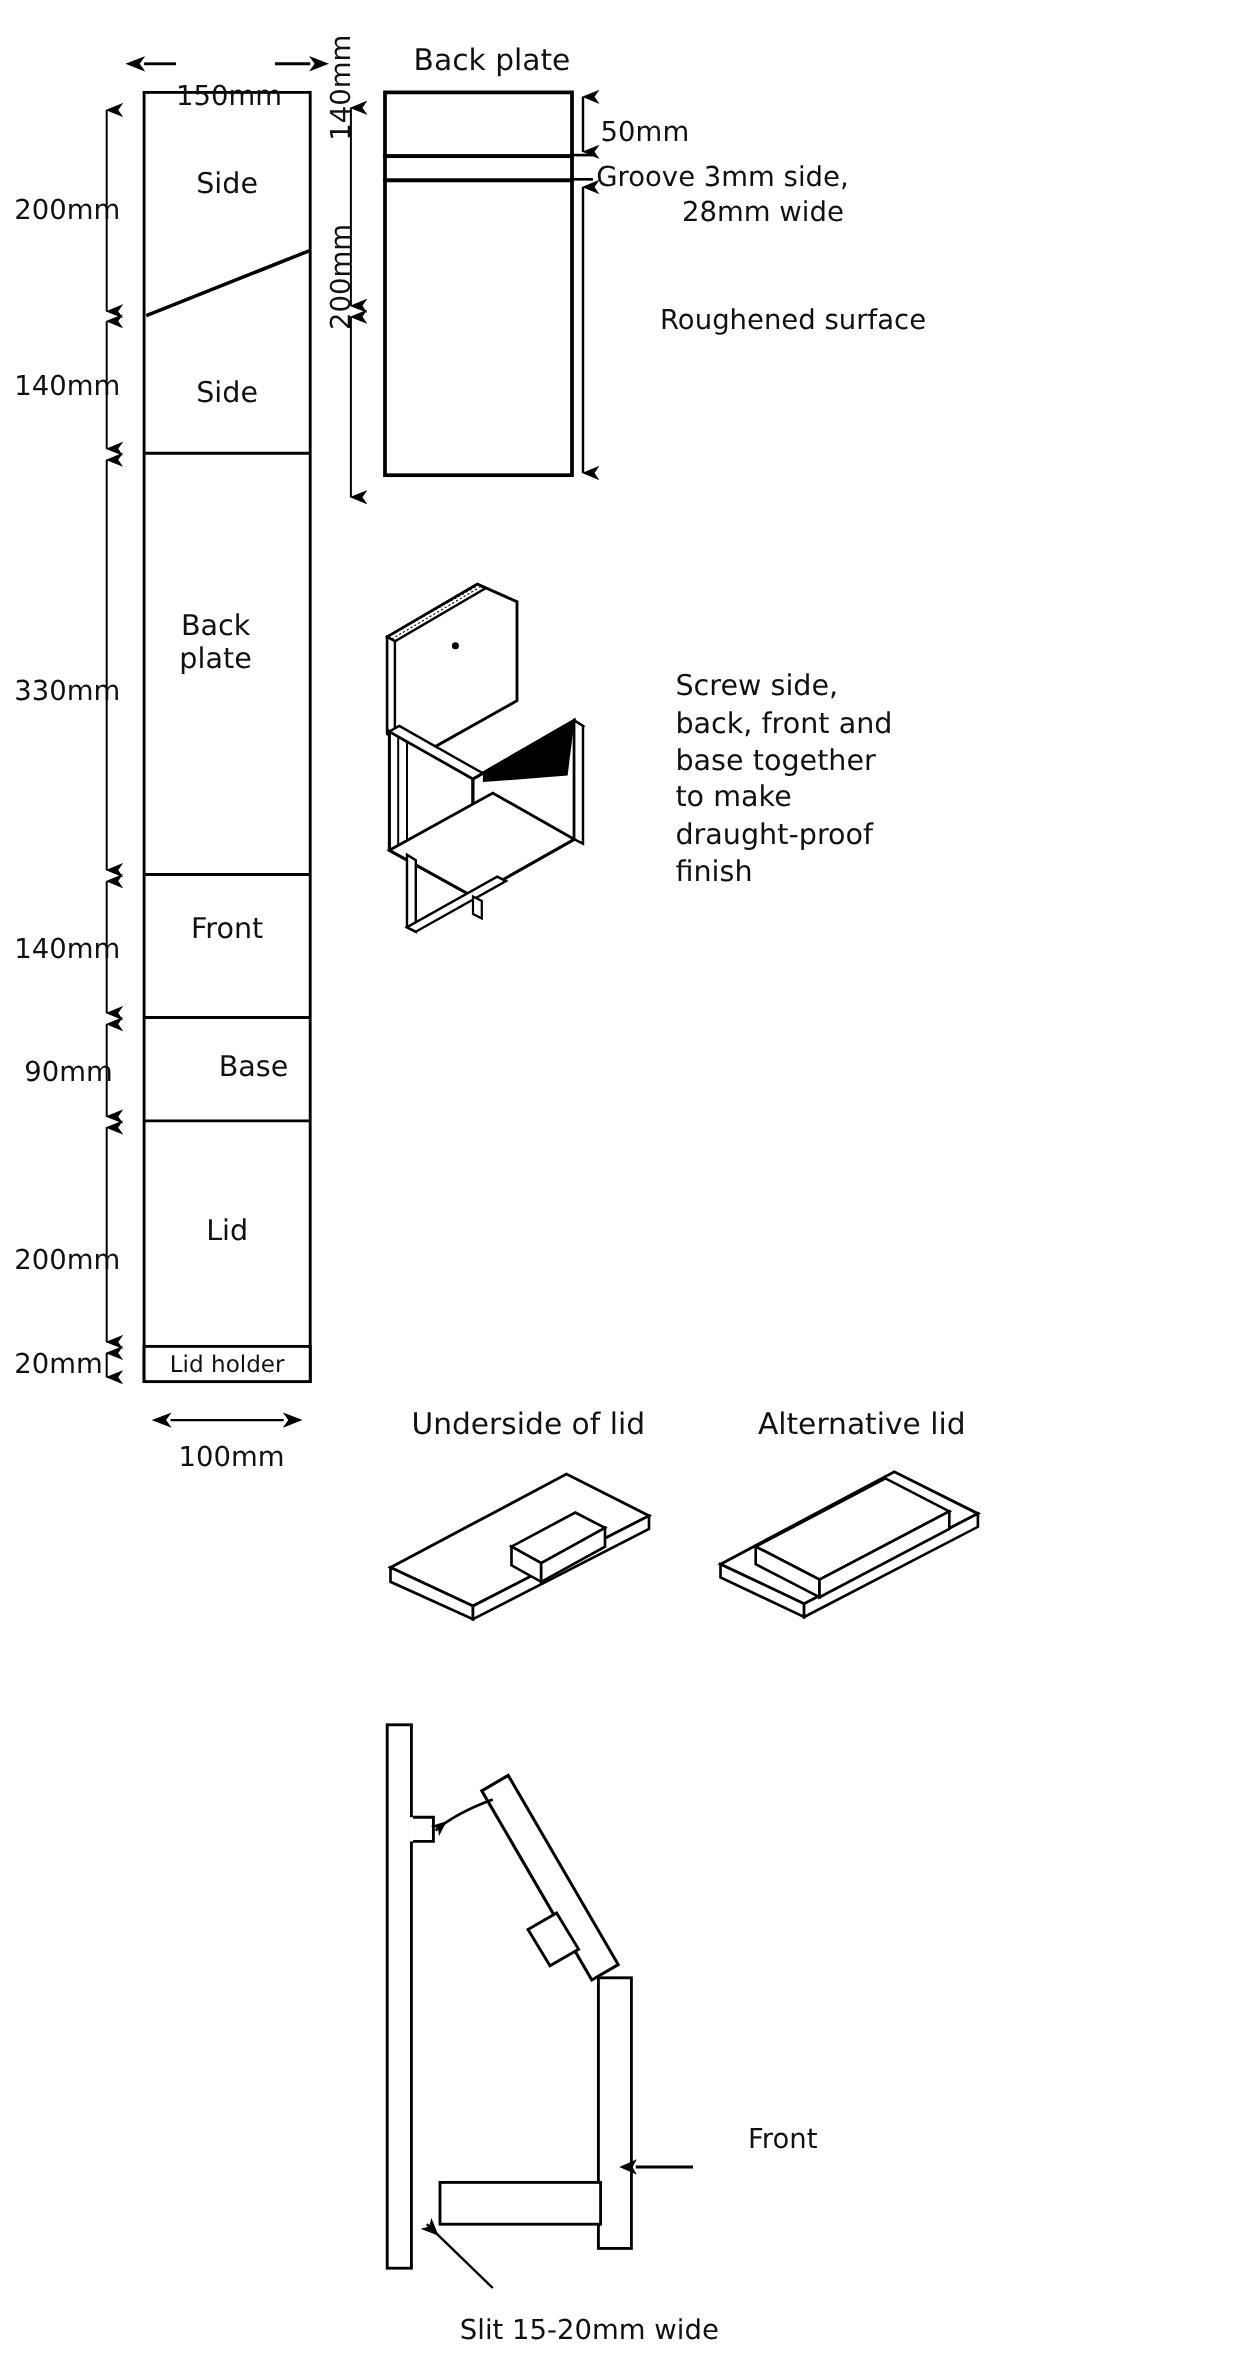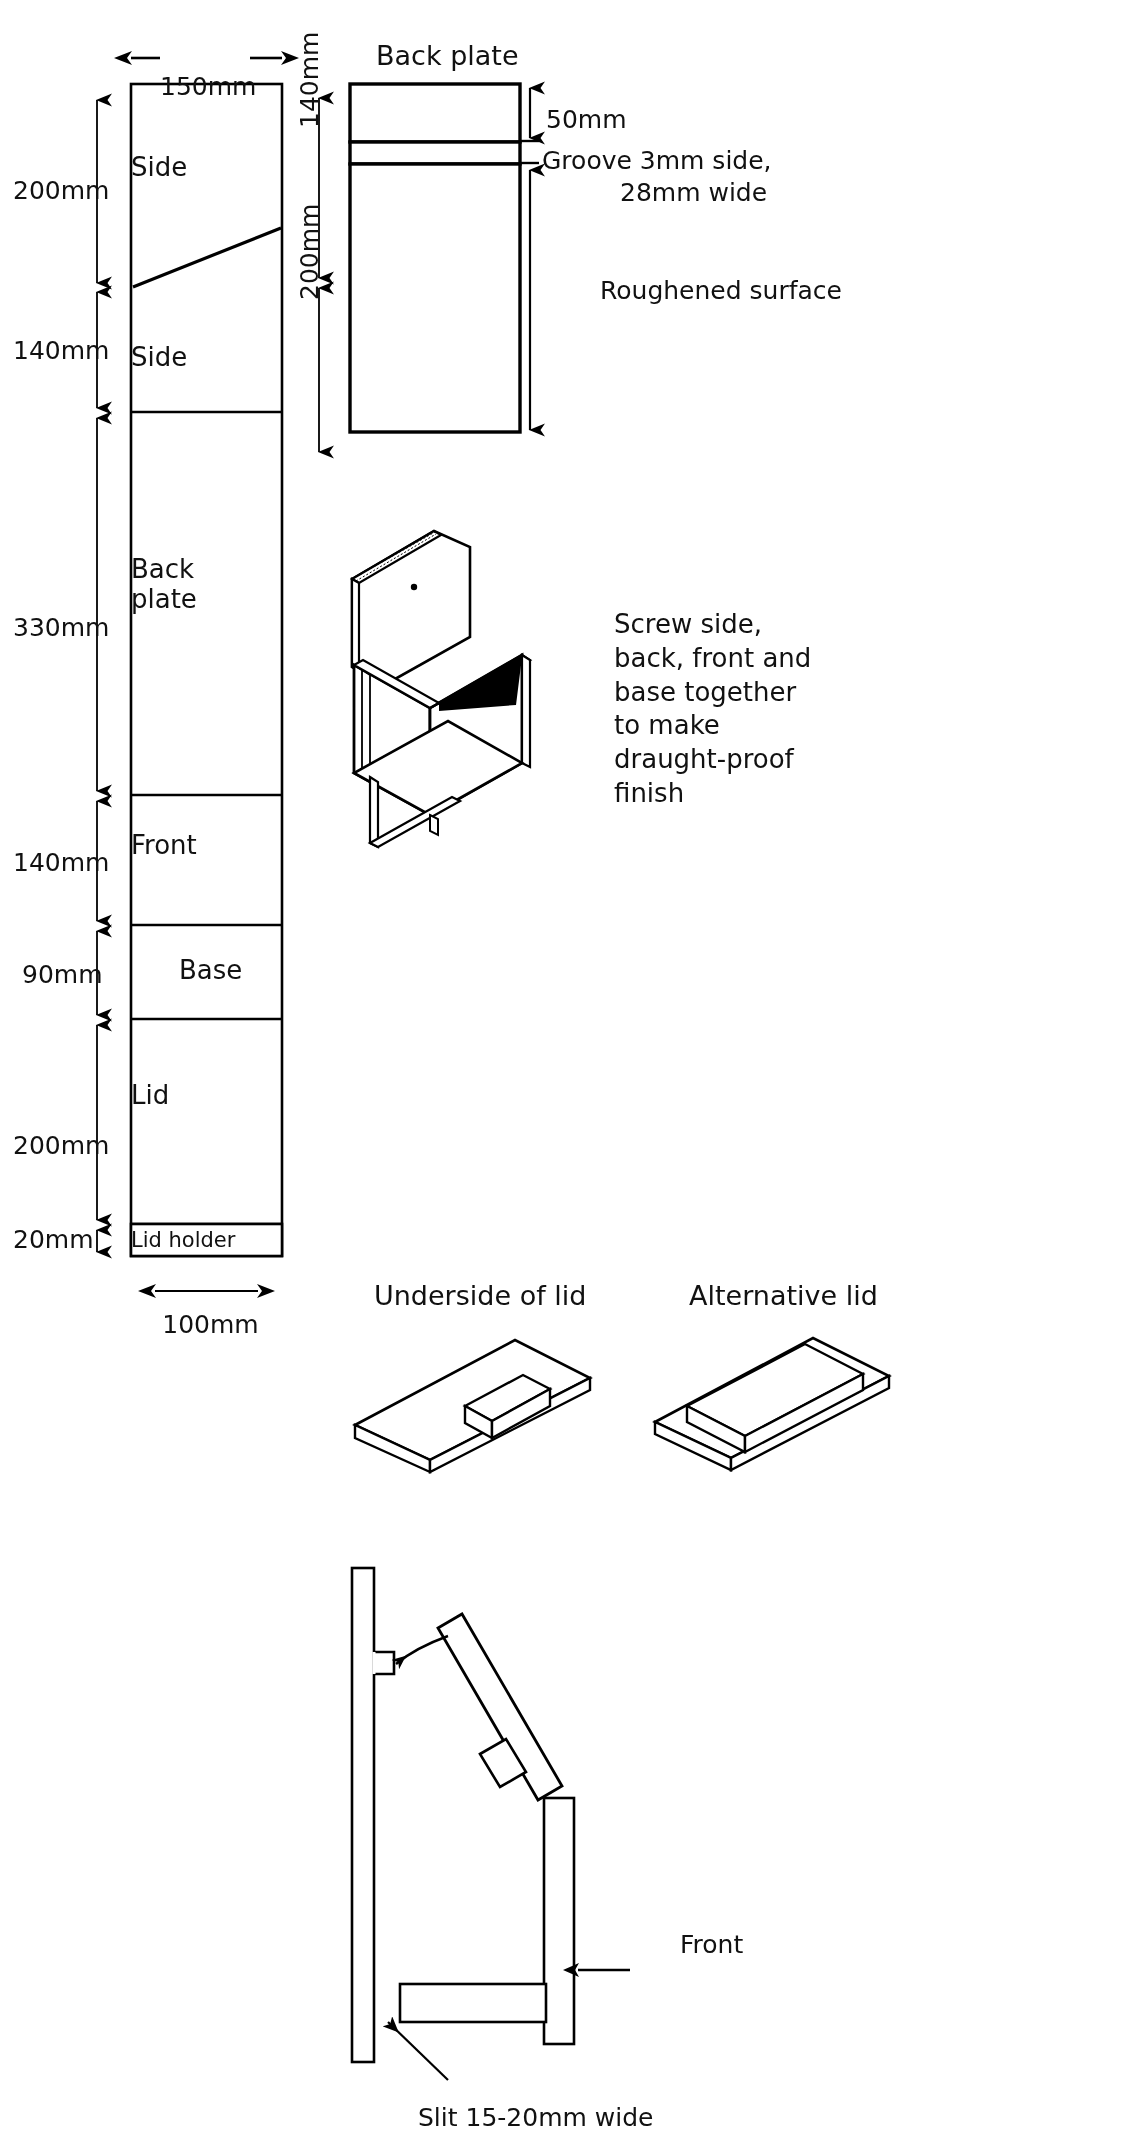--- a/index.html
+++ b/index.html
@@ -8,21 +8,21 @@
     background: #ffffff;
     font-family: "DejaVu Sans", "Liberation Sans", sans-serif;
     color: #000000;
     overflow: hidden;
   }
   #root { position: relative; width: 1132px; height: 2152px; }
   .abs { position: absolute; }
   .txt { font-size: 25px; line-height: 1.02; color: #111; white-space: pre; }
   .txt-blk { font-size: 26px; line-height: 1.30; color: #111; }
   .dim { font-size: 25px; color: #111; white-space: pre; }
-  .panel-lbl { font-size: 26px; color: #111; white-space: pre; text-align: left; }
+  .panel-lbl { font-size: 26px; color: #111; white-space: pre; text-align: center; }
   .hdr { font-size: 27px; color: #111; white-space: pre; }
   svg { display: block; overflow: visible; }
 </style>
 </head>
 <body>
 
 <div id="root">
 
   <div class="abs" style="left:0px; top:0px; width:340px; height:1400px;">
     <svg width="340" height="1400" viewBox="0 0 340 1400">
@@ -74,21 +74,21 @@
     </svg>
 
     <div class="abs dim" style="left:160px; top:43px;margin-top:29px;">150mm</div>
 
     <div class="abs panel-lbl" style="left:131px; top:152px; width:151px;">Side</div>
     <div class="abs panel-lbl" style="left:131px; top:342px; width:151px;">Side</div>
     <div class="abs panel-lbl" style="left:131px; top:554px; width:130px;">Back
 plate</div>
     <div class="abs panel-lbl" style="left:131px; top:830px; width:151px;">Front</div>
     <div class="abs panel-lbl" style="left:131px; top:955px; width:151px;padding-left:48px;">Base</div>
-    <div class="abs panel-lbl" style="left:131px; top:1080px; width:151px;">Lid</div>
+    <div class="abs panel-lbl" style="left:131px; top:1104px; width:151px;">Lid</div>
     <div class="abs panel-lbl" style="left:131px; top:1228px; width:151px; font-size:21px;">Lid holder</div>
 
     <div class="abs dim" style="left:13px; top:176px;">200mm</div>
     <div class="abs dim" style="left:13px; top:336px;">140mm</div>
     <div class="abs dim" style="left:13px; top:613px;">330mm</div>
     <div class="abs dim" style="left:13px; top:848px;">140mm</div>
     <div class="abs dim" style="left:22px; top:960px;">90mm</div>
     <div class="abs dim" style="left:13px; top:1131px;">200mm</div>
     <div class="abs dim" style="left:13px; top:1225px;">20mm</div>
 

